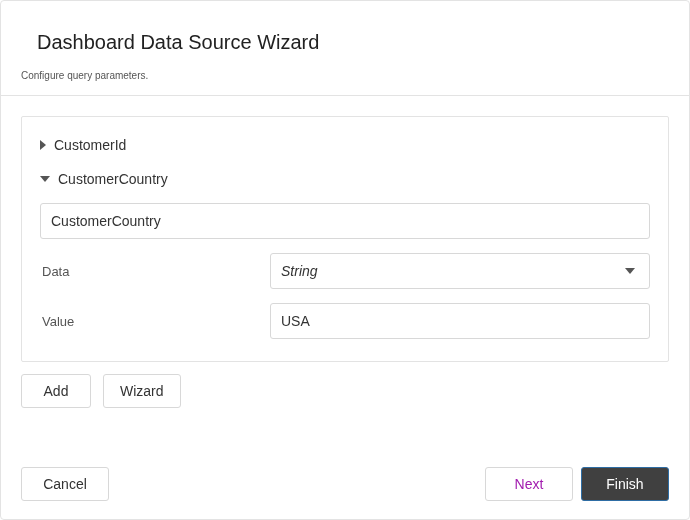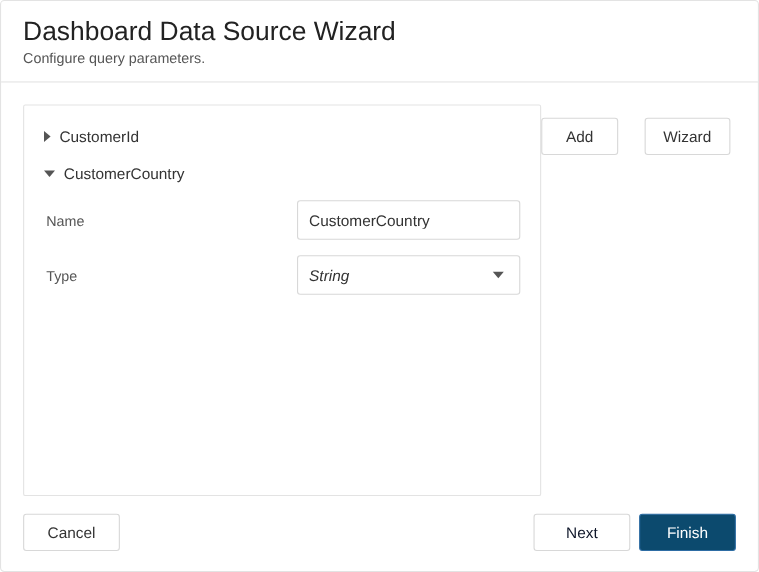--- a/index.html
+++ b/index.html
@@ -15,34 +15,35 @@
     border: 1px solid #e3e3e3;
     border-radius: 4px;
     display: flex;
     flex-direction: column;
   }
   .header {
     padding: 14px 20px 14px 20px;
     border-bottom: 1px solid #e3e3e3;
   }
   .header h1 {
-    margin: 0;
-    font-size: 24px;
+    margin: 16px;
+    font-size: 20px;
     font-weight: 400;
     color: #222;
   }
   .header .subtitle {
     margin-top: 2px;
-    font-size: 13px;
+    font-size: 10px;
     color: #555;
   }
   .body {
     flex: 1;
     padding: 20px 20px 0 20px;
     display: flex;
+    flex-direction: column;
   }
   .params-panel {
     border: 1px solid #e3e3e3;
     border-radius: 2px;
     padding: 14px 18px 18px 18px;
   }
   .param-row {
     display: flex;
     align-items: center;
     font-size: 14px;
@@ -104,43 +105,43 @@
   .select-caret {
     width: 0; height: 0;
     border-left: 5px solid transparent;
     border-right: 5px solid transparent;
     border-top: 6px solid #555;
     margin-right: 4px;
   }
   .actions-row {
     margin-top: 12px;
     display: flex;
-    gap: 24px;
+    gap: 12px;
   }
   .btn {
     height: 34px;
     min-width: 70px;
     padding: 0 16px;
     border: 1px solid #d8d8d8;
     border-radius: 3px;
     background: #fff;
     font-size: 14px;
     color: #333;
     cursor: pointer;
     display: inline-flex;
     align-items: center;
     justify-content: center;
   }
   .btn-primary {
-    background: #0c4a6e;
+    background: #404040;
     border-color: #2e6da4;
     color: #fff;
   }
   .btn-disabled {
-    color: #0f172a;
+    color: #a21caf;
     cursor: default;
   }
   .footer {
     display: flex;
     align-items: flex-end;
     padding: 16px 20px 18px 20px;
     gap: 8px;
   }
   .footer-spacer { flex: 1; }
   .footer .btn { min-width: 88px; }
@@ -165,37 +166,40 @@
       </div>
 
       <div class="param-row" style="margin-top:6px;">
         <span class="tri expanded"></span>
         <span>CustomerCountry</span>
       </div>
 
       <div class="fields">
 
         <div class="field-row">
-          <div class="field-label">Name</div>
           <div class="field-control">
             <input class="text-input" type="text" value="CustomerCountry" style="">
           </div>
         </div>
 
         <div class="field-row">
-          <div class="field-label">Type</div>
+          <div class="field-label">Data</div>
           <div class="field-control">
             <div class="select-input">
               <span>String</span>
               <span class="select-caret"></span>
             </div>
           </div>
         </div>
 
         <div class="field-row" style="margin-bottom:4px;">
+          <div class="field-label">Value</div>
+          <div class="field-control">
+            <input class="text-input" type="text" value="USA" style="">
+          </div>
         </div>
 
       </div>
     </div>
 
     <div class="actions-row">
       <button class="btn">Add</button>
       <button class="btn">Wizard</button>
     </div>
 

